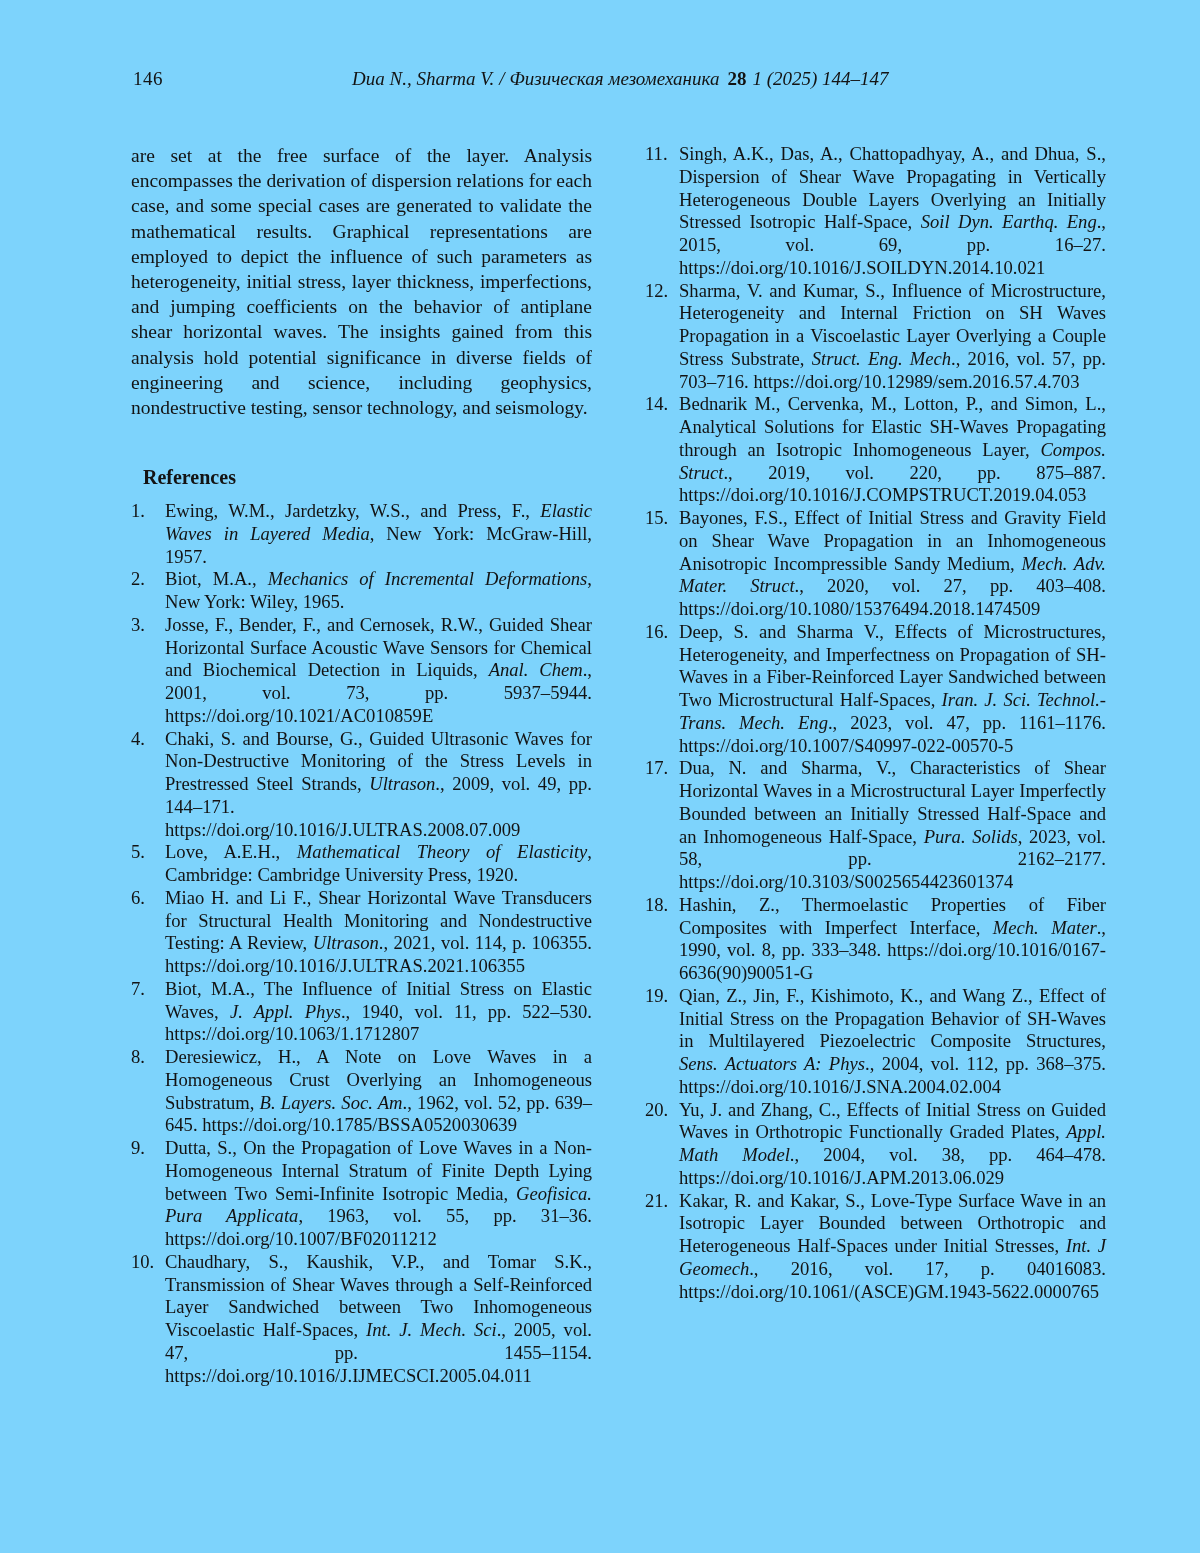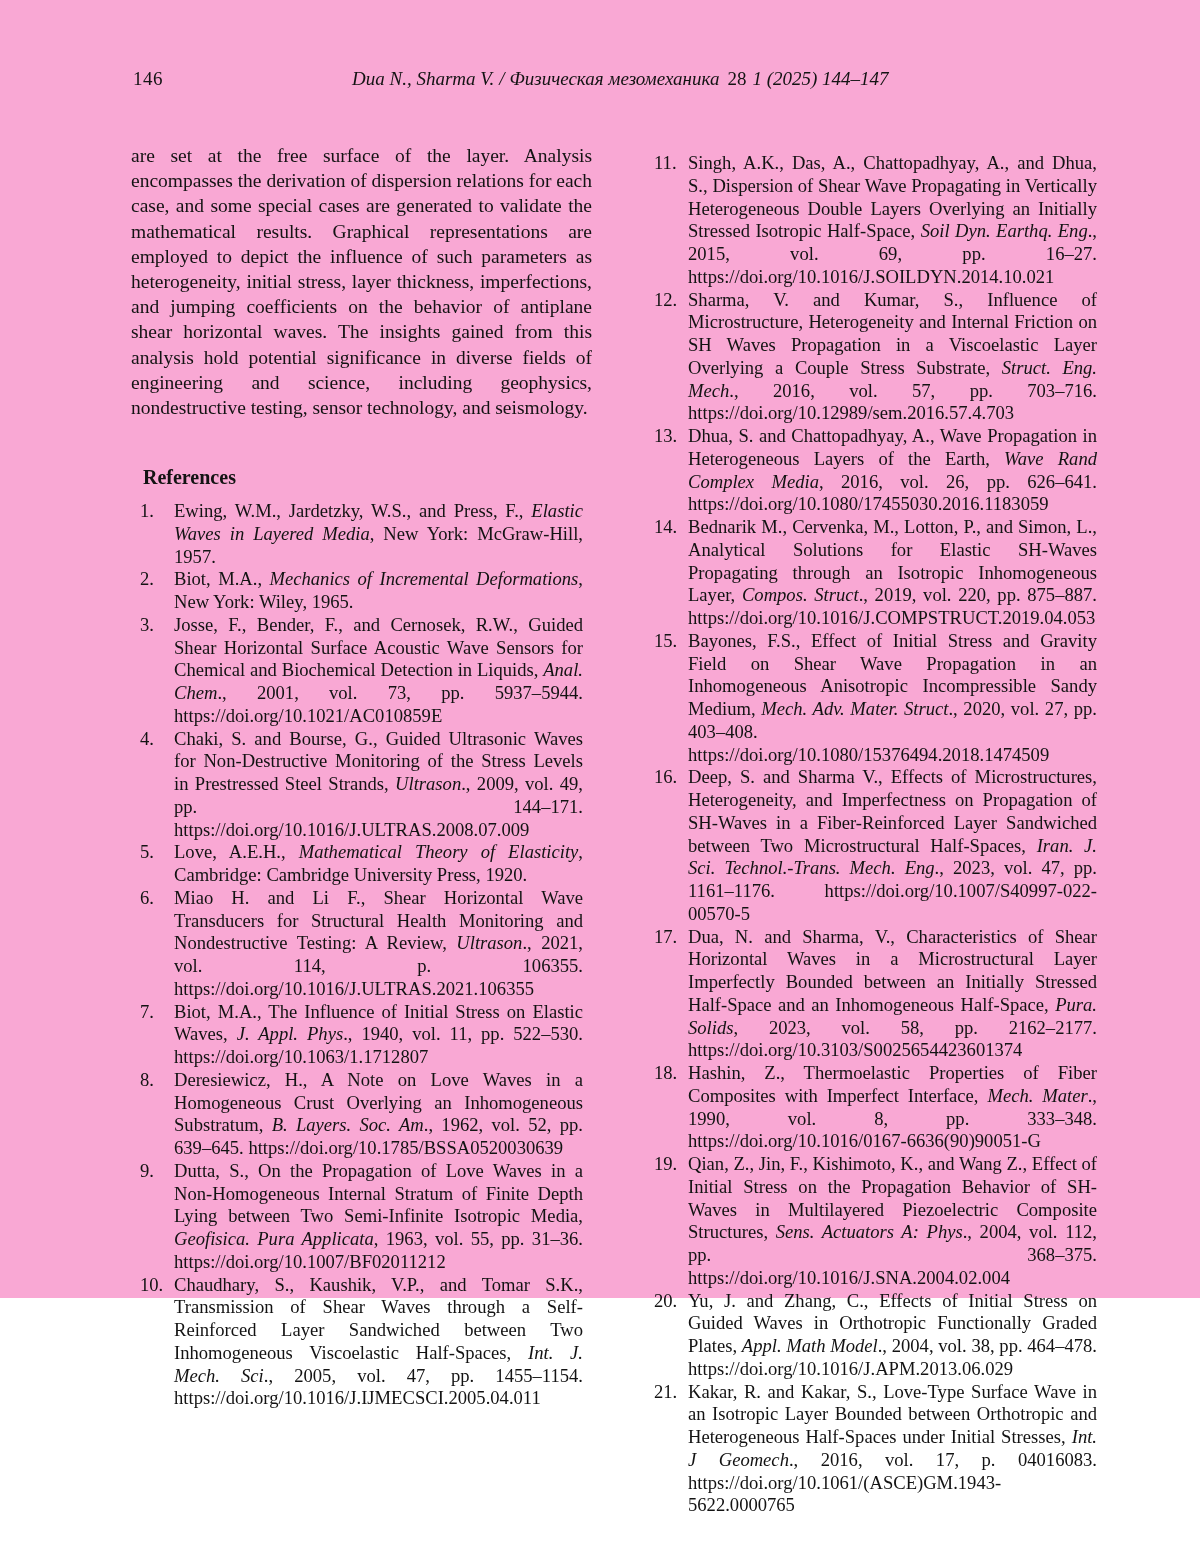--- a/index.html
+++ b/index.html
@@ -11,22 +11,22 @@
     width: 1200px;
     height: 1553px;
     font-family: "Liberation Serif", serif;
     color: #131313;
     position: relative;
     overflow: hidden;
   }
   .page {
     position: relative;
     width: 1200px;
-    height: 1298px;
-    background: #f9a8d4;
+    height: 1553px;
+    background: #7dd3fc;
   }
   
   .page-header {
     position: absolute;
     left: 133px;
     top: 68px;
     width: 975px;
     height: 30px;
     font-size: 19px;
   }
@@ -39,21 +39,21 @@
   }
   .running-head {
     position: absolute;
     left: 219px;
     top: 0;
     white-space: nowrap;
     font-style: italic;
   }
   .running-head .rh-sep { margin: 0 5px; }
   .running-head .rh-vol {
-    font-weight: normal;
+    font-weight: bold;
     font-style: normal;
     margin: 0 6px 4px 8px;
   }
   
   .columns {
     position: absolute;
     left: 131px;
     top: 143px;
     width: 975px;
     display: flex;
@@ -68,21 +68,21 @@
     text-align: justify;
   }
   .refs-heading {
     margin: 46px 0 12px 12px;
     font-size: 20px;
     font-weight: bold;
     line-height: 22px;
   }
   .ref-list {
     list-style: none;
-    margin: 9px;
+    margin: 0;
     padding: 0;
     font-size: 18.6px;
     line-height: 22.75px;
     text-align: justify;
   }
   .ref-list li {
     position: relative;
     padding-left: 34px;
     overflow-wrap: anywhere;
   }
@@ -119,21 +119,20 @@
           <li><span class="ref-num">7.</span><span class="ref-text"><span>Biot, M.A., The Influence of Initial Stress on Elastic Waves, </span><em>J. Appl. Phys</em><span>., 1940, vol. 11, pp. 522–530. https://doi.org/10.1063/1.1712807</span></span></li>
           <li><span class="ref-num">8.</span><span class="ref-text"><span>Deresiewicz, H., A Note on Love Waves in a Homogeneous Crust Overlying an Inhomogeneous Substratum, </span><em>B. Layers. Soc. Am</em><span>., 1962, vol. 52, pp. 639–645. https://doi.org/10.1785/BSSA0520030639</span></span></li>
           <li><span class="ref-num">9.</span><span class="ref-text"><span>Dutta, S., On the Propagation of Love Waves in a Non-Homogeneous Internal Stratum of Finite Depth Lying between Two Semi-Infinite Isotropic Media, </span><em>Geofisica. Pura Applicata</em><span>, 1963, vol. 55, pp. 31–36. https://doi.org/10.1007/BF02011212</span></span></li>
           <li><span class="ref-num">10.</span><span class="ref-text"><span>Chaudhary, S., Kaushik, V.P., and Tomar S.K., Transmission of Shear Waves through a Self-Reinforced Layer Sandwiched between Two Inhomogeneous Viscoelastic Half-Spaces, </span><em>Int. J. Mech. Sci</em><span>., 2005, vol. 47, pp. 1455–1154. https://doi.org/10.1016/J.IJMECSCI.2005.04.011</span></span></li>
         </ol>
     </div>
     <div class="col col-right">
       <ol class="ref-list">
           <li><span class="ref-num">11.</span><span class="ref-text"><span>Singh, A.K., Das, A., Chattopadhyay, A., and Dhua, S., Dispersion of Shear Wave Propagating in Vertically Heterogeneous Double Layers Overlying an Initially Stressed Isotropic Half-Space, </span><em>Soil Dyn. Earthq. Eng</em><span>., 2015, vol. 69, pp. 16–27. https://doi.org/10.1016/J.SOILDYN.2014.10.021</span></span></li>
           <li><span class="ref-num">12.</span><span class="ref-text"><span>Sharma, V. and Kumar, S., Influence of Microstructure, Heterogeneity and Internal Friction on SH Waves Propagation in a Viscoelastic Layer Overlying a Couple Stress Substrate, </span><em>Struct. Eng. Mech</em><span>., 2016, vol. 57, pp. 703–716. https://doi.org/10.12989/sem.2016.57.4.703</span></span></li>
-          <li><span class="ref-num">13.</span><span class="ref-text"><span>Dhua, S. and Chattopadhyay, A., Wave Propagation in Heterogeneous Layers of the Earth, </span><em>Wave Rand Complex Media</em><span>, 2016, vol. 26, pp. 626–641. https://doi.org/10.1080/17455030.2016.1183059</span></span></li>
           <li><span class="ref-num">14.</span><span class="ref-text"><span>Bednarik M., Cervenka, M., Lotton, P., and Simon, L., Analytical Solutions for Elastic SH-Waves Propagating through an Isotropic Inhomogeneous Layer, </span><em>Compos. Struct</em><span>., 2019, vol. 220, pp. 875–887. https://doi.org/10.1016/J.COMPSTRUCT.2019.04.053</span></span></li>
           <li><span class="ref-num">15.</span><span class="ref-text"><span>Bayones, F.S., Effect of Initial Stress and Gravity Field on Shear Wave Propagation in an Inhomogeneous Anisotropic Incompressible Sandy Medium, </span><em>Mech. Adv. Mater. Struct</em><span>., 2020, vol. 27, pp. 403–408. https://doi.org/10.1080/15376494.2018.1474509</span></span></li>
           <li><span class="ref-num">16.</span><span class="ref-text"><span>Deep, S. and Sharma V., Effects of Microstructures, Heterogeneity, and Imperfectness on Propagation of SH-Waves in a Fiber-Reinforced Layer Sandwiched between Two Microstructural Half-Spaces, </span><em>Iran. J. Sci. Technol.-Trans. Mech. Eng</em><span>., 2023, vol. 47, pp. 1161–1176. https://doi.org/10.1007/S40997-022-00570-5</span></span></li>
           <li><span class="ref-num">17.</span><span class="ref-text"><span>Dua, N. and Sharma, V., Characteristics of Shear Horizontal Waves in a Microstructural Layer Imperfectly Bounded between an Initially Stressed Half-Space and an Inhomogeneous Half-Space, </span><em>Pura. Solids</em><span>, 2023, vol. 58, pp. 2162–2177. https://doi.org/10.3103/S0025654423601374</span></span></li>
           <li><span class="ref-num">18.</span><span class="ref-text"><span>Hashin, Z., Thermoelastic Properties of Fiber Composites with Imperfect Interface, </span><em>Mech. Mater</em><span>., 1990, vol. 8, pp. 333–348. https://doi.org/10.1016/0167-6636(90)90051-G</span></span></li>
           <li><span class="ref-num">19.</span><span class="ref-text"><span>Qian, Z., Jin, F., Kishimoto, K., and Wang Z., Effect of Initial Stress on the Propagation Behavior of SH-Waves in Multilayered Piezoelectric Composite Structures, </span><em>Sens. Actuators A: Phys</em><span>., 2004, vol. 112, pp. 368–375. https://doi.org/10.1016/J.SNA.2004.02.004</span></span></li>
           <li><span class="ref-num">20.</span><span class="ref-text"><span>Yu, J. and Zhang, C., Effects of Initial Stress on Guided Waves in Orthotropic Functionally Graded Plates, </span><em>Appl. Math Model</em><span>., 2004, vol. 38, pp. 464–478. https://doi.org/10.1016/J.APM.2013.06.029</span></span></li>
           <li><span class="ref-num">21.</span><span class="ref-text"><span>Kakar, R. and Kakar, S., Love-Type Surface Wave in an Isotropic Layer Bounded between Orthotropic and Heterogeneous Half-Spaces under Initial Stresses, </span><em>Int. J Geomech</em><span>., 2016, vol. 17, p. 04016083. https://doi.org/10.1061/(ASCE)GM.1943-5622.0000765</span></span></li>
         </ol>
     </div>

